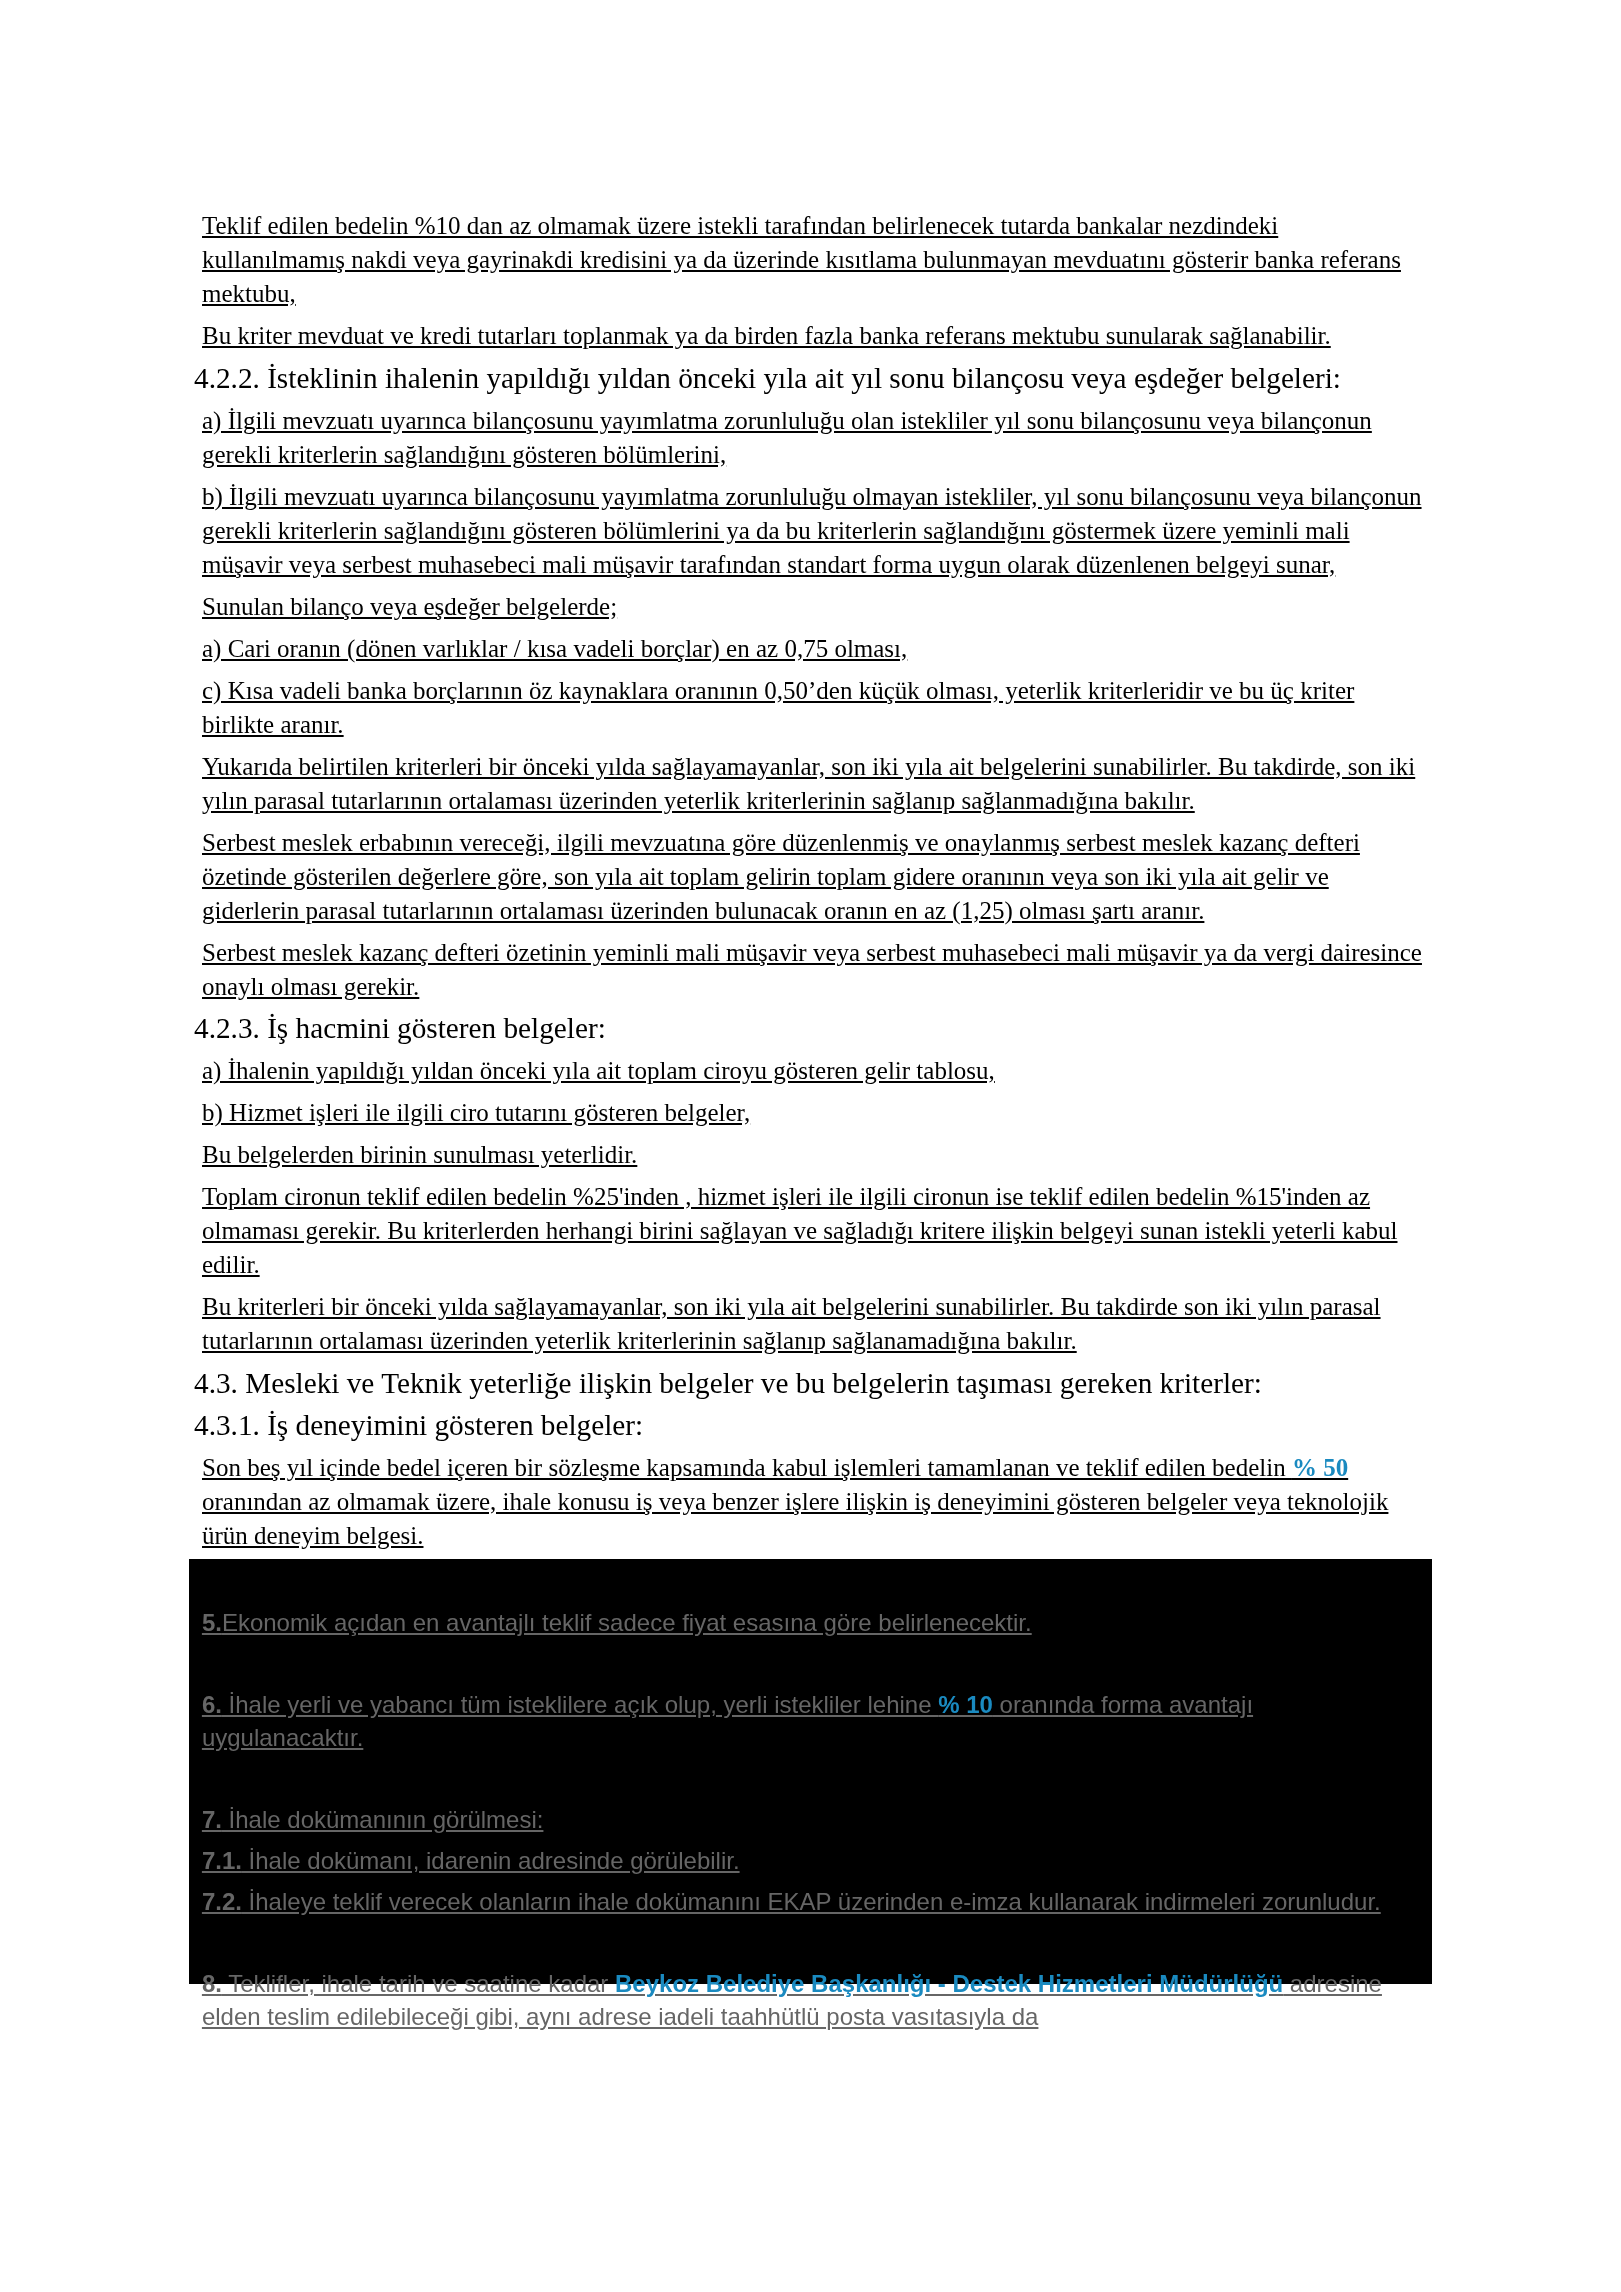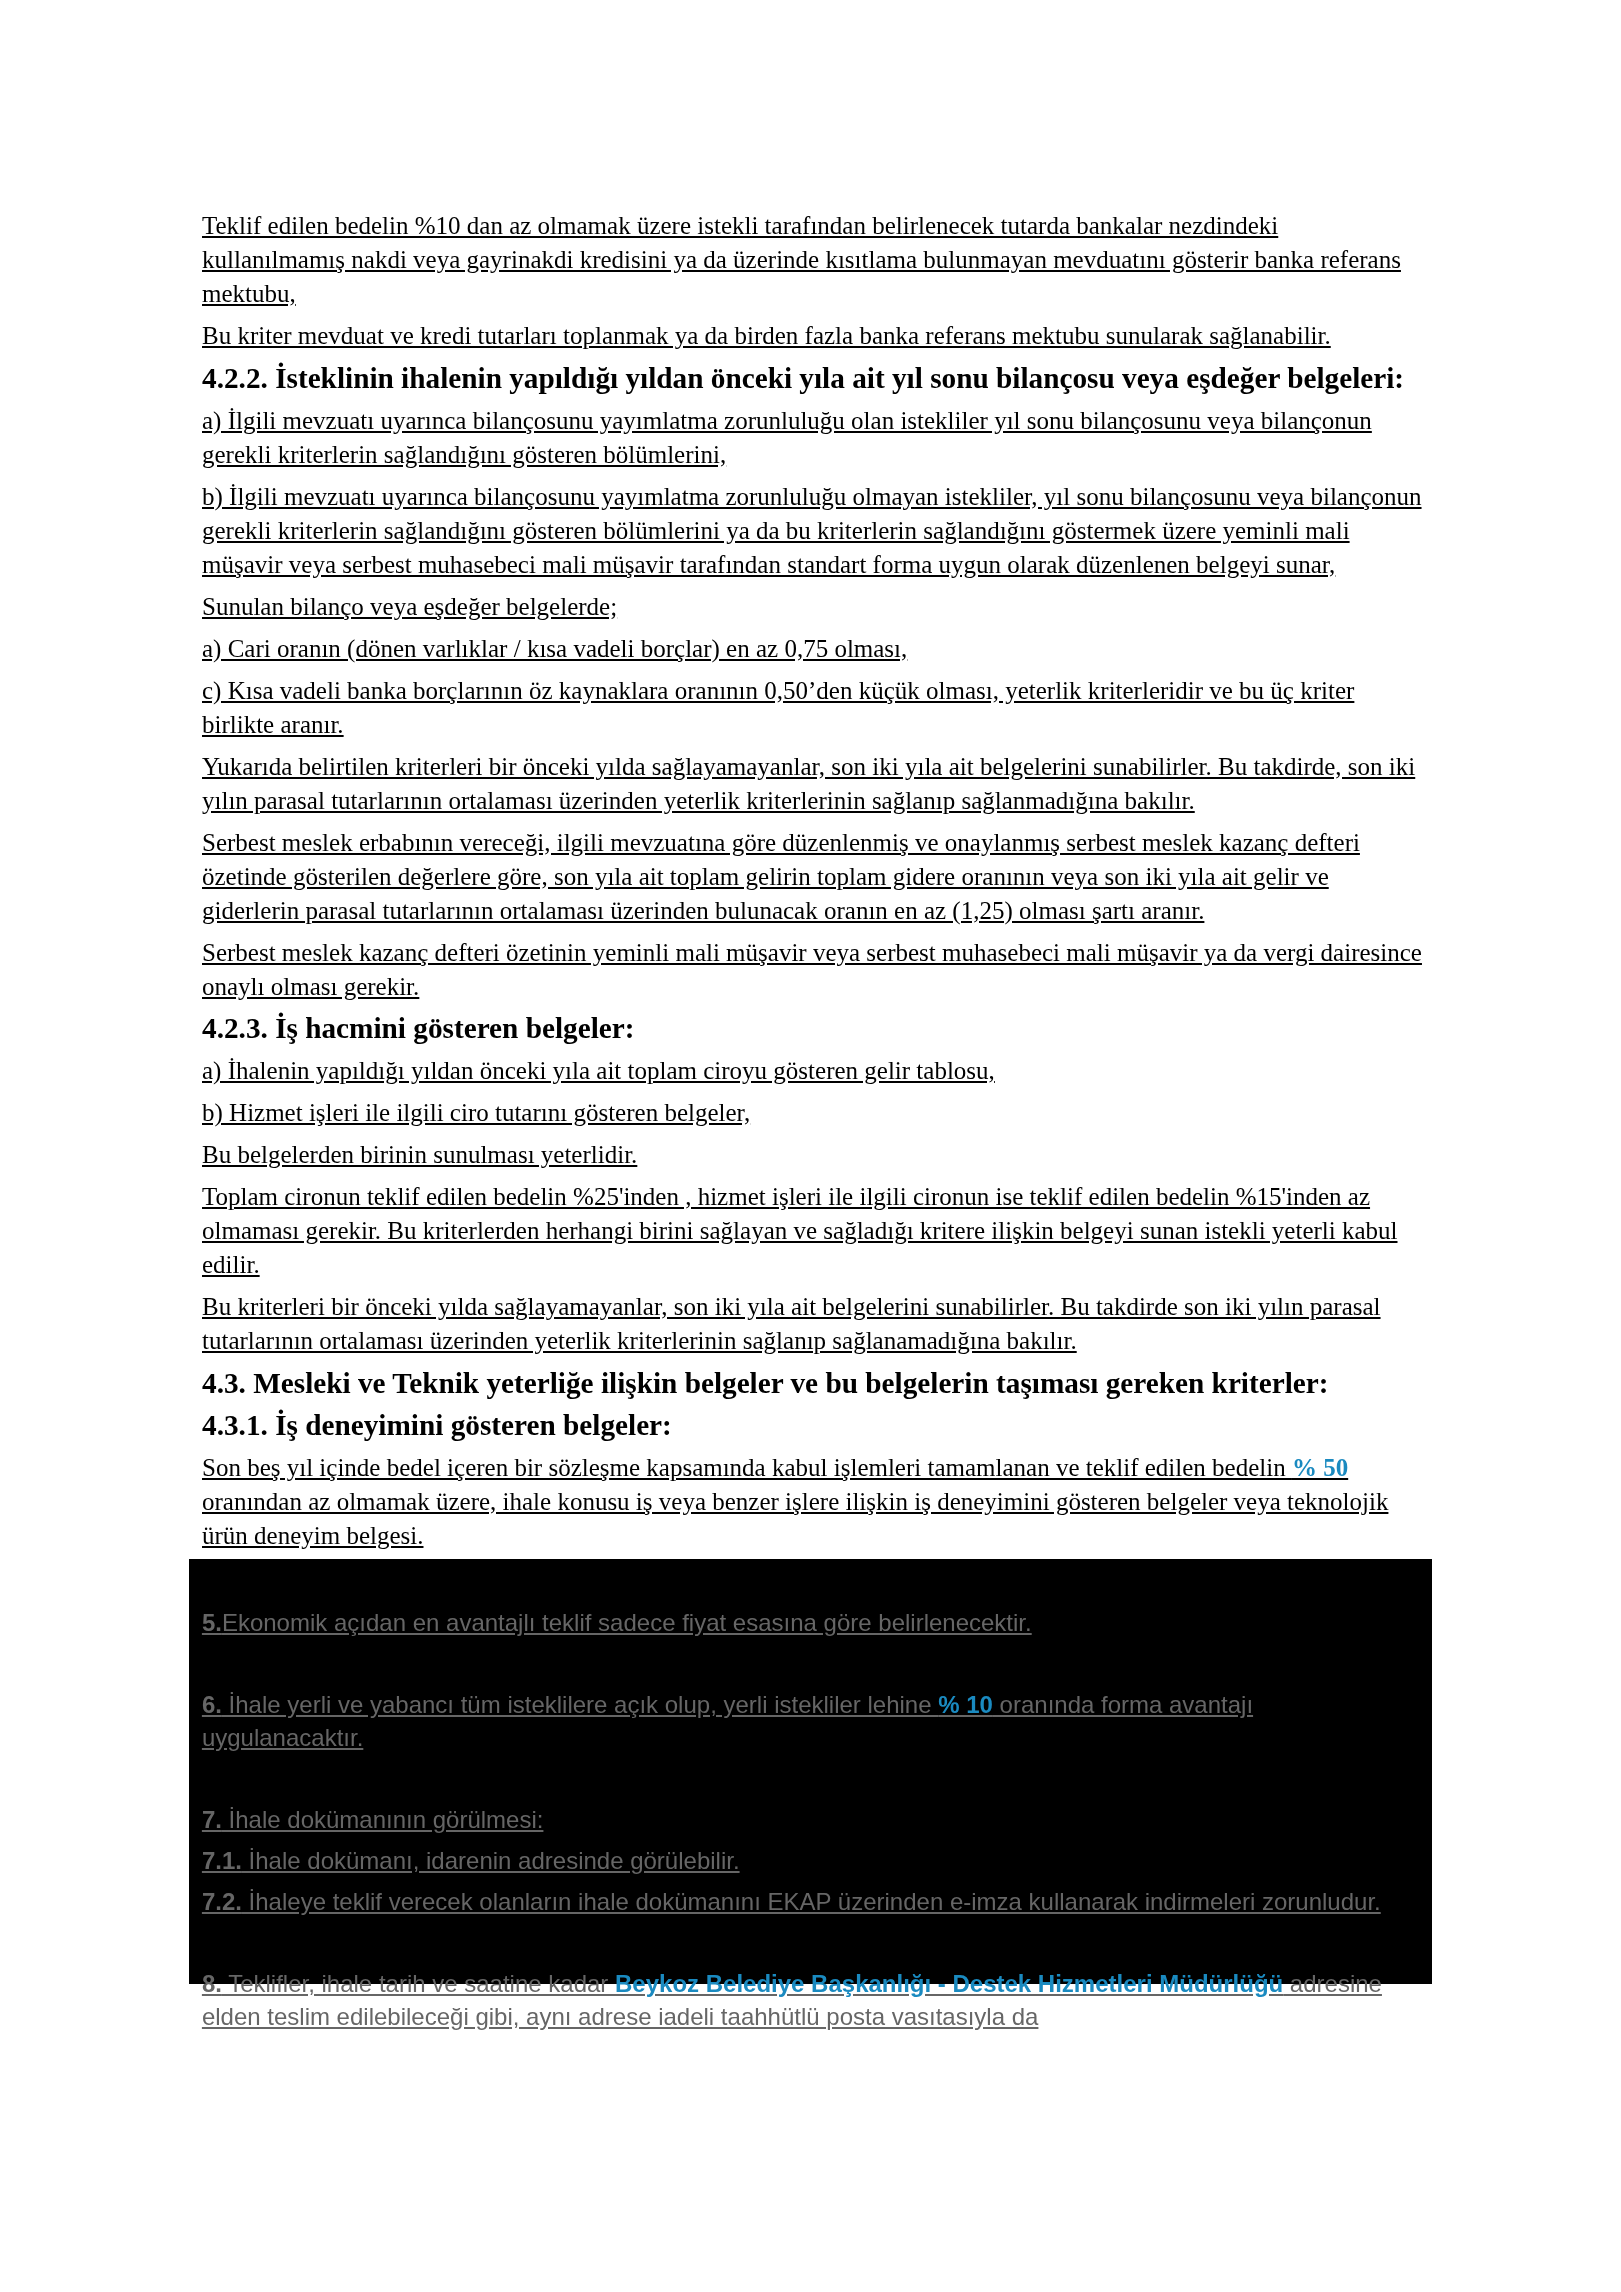--- a/index.html
+++ b/index.html
@@ -18,22 +18,22 @@
       left: 194px;
       top: 201px;
       width: 1237px;
       font-family: "Liberation Serif", serif;
       font-size: 25px;
       line-height: 34px;
       color: #000000;
     }
     .p { margin: 8px; text-decoration: underline; }
     .h {
-      margin: 8px;
-      font-weight: bold;
+      margin: 0;
+      font-weight: normal;
       line-height: 33px;
     }
     .gap-after { margin-bottom: 8.8px; }
     .accent { color: #1a8ac0; font-weight: bold; }
     .h-accent {
       margin: 0;
       font-weight: bold;
       color: #6d28d9;
       line-height: 33px;
     }

